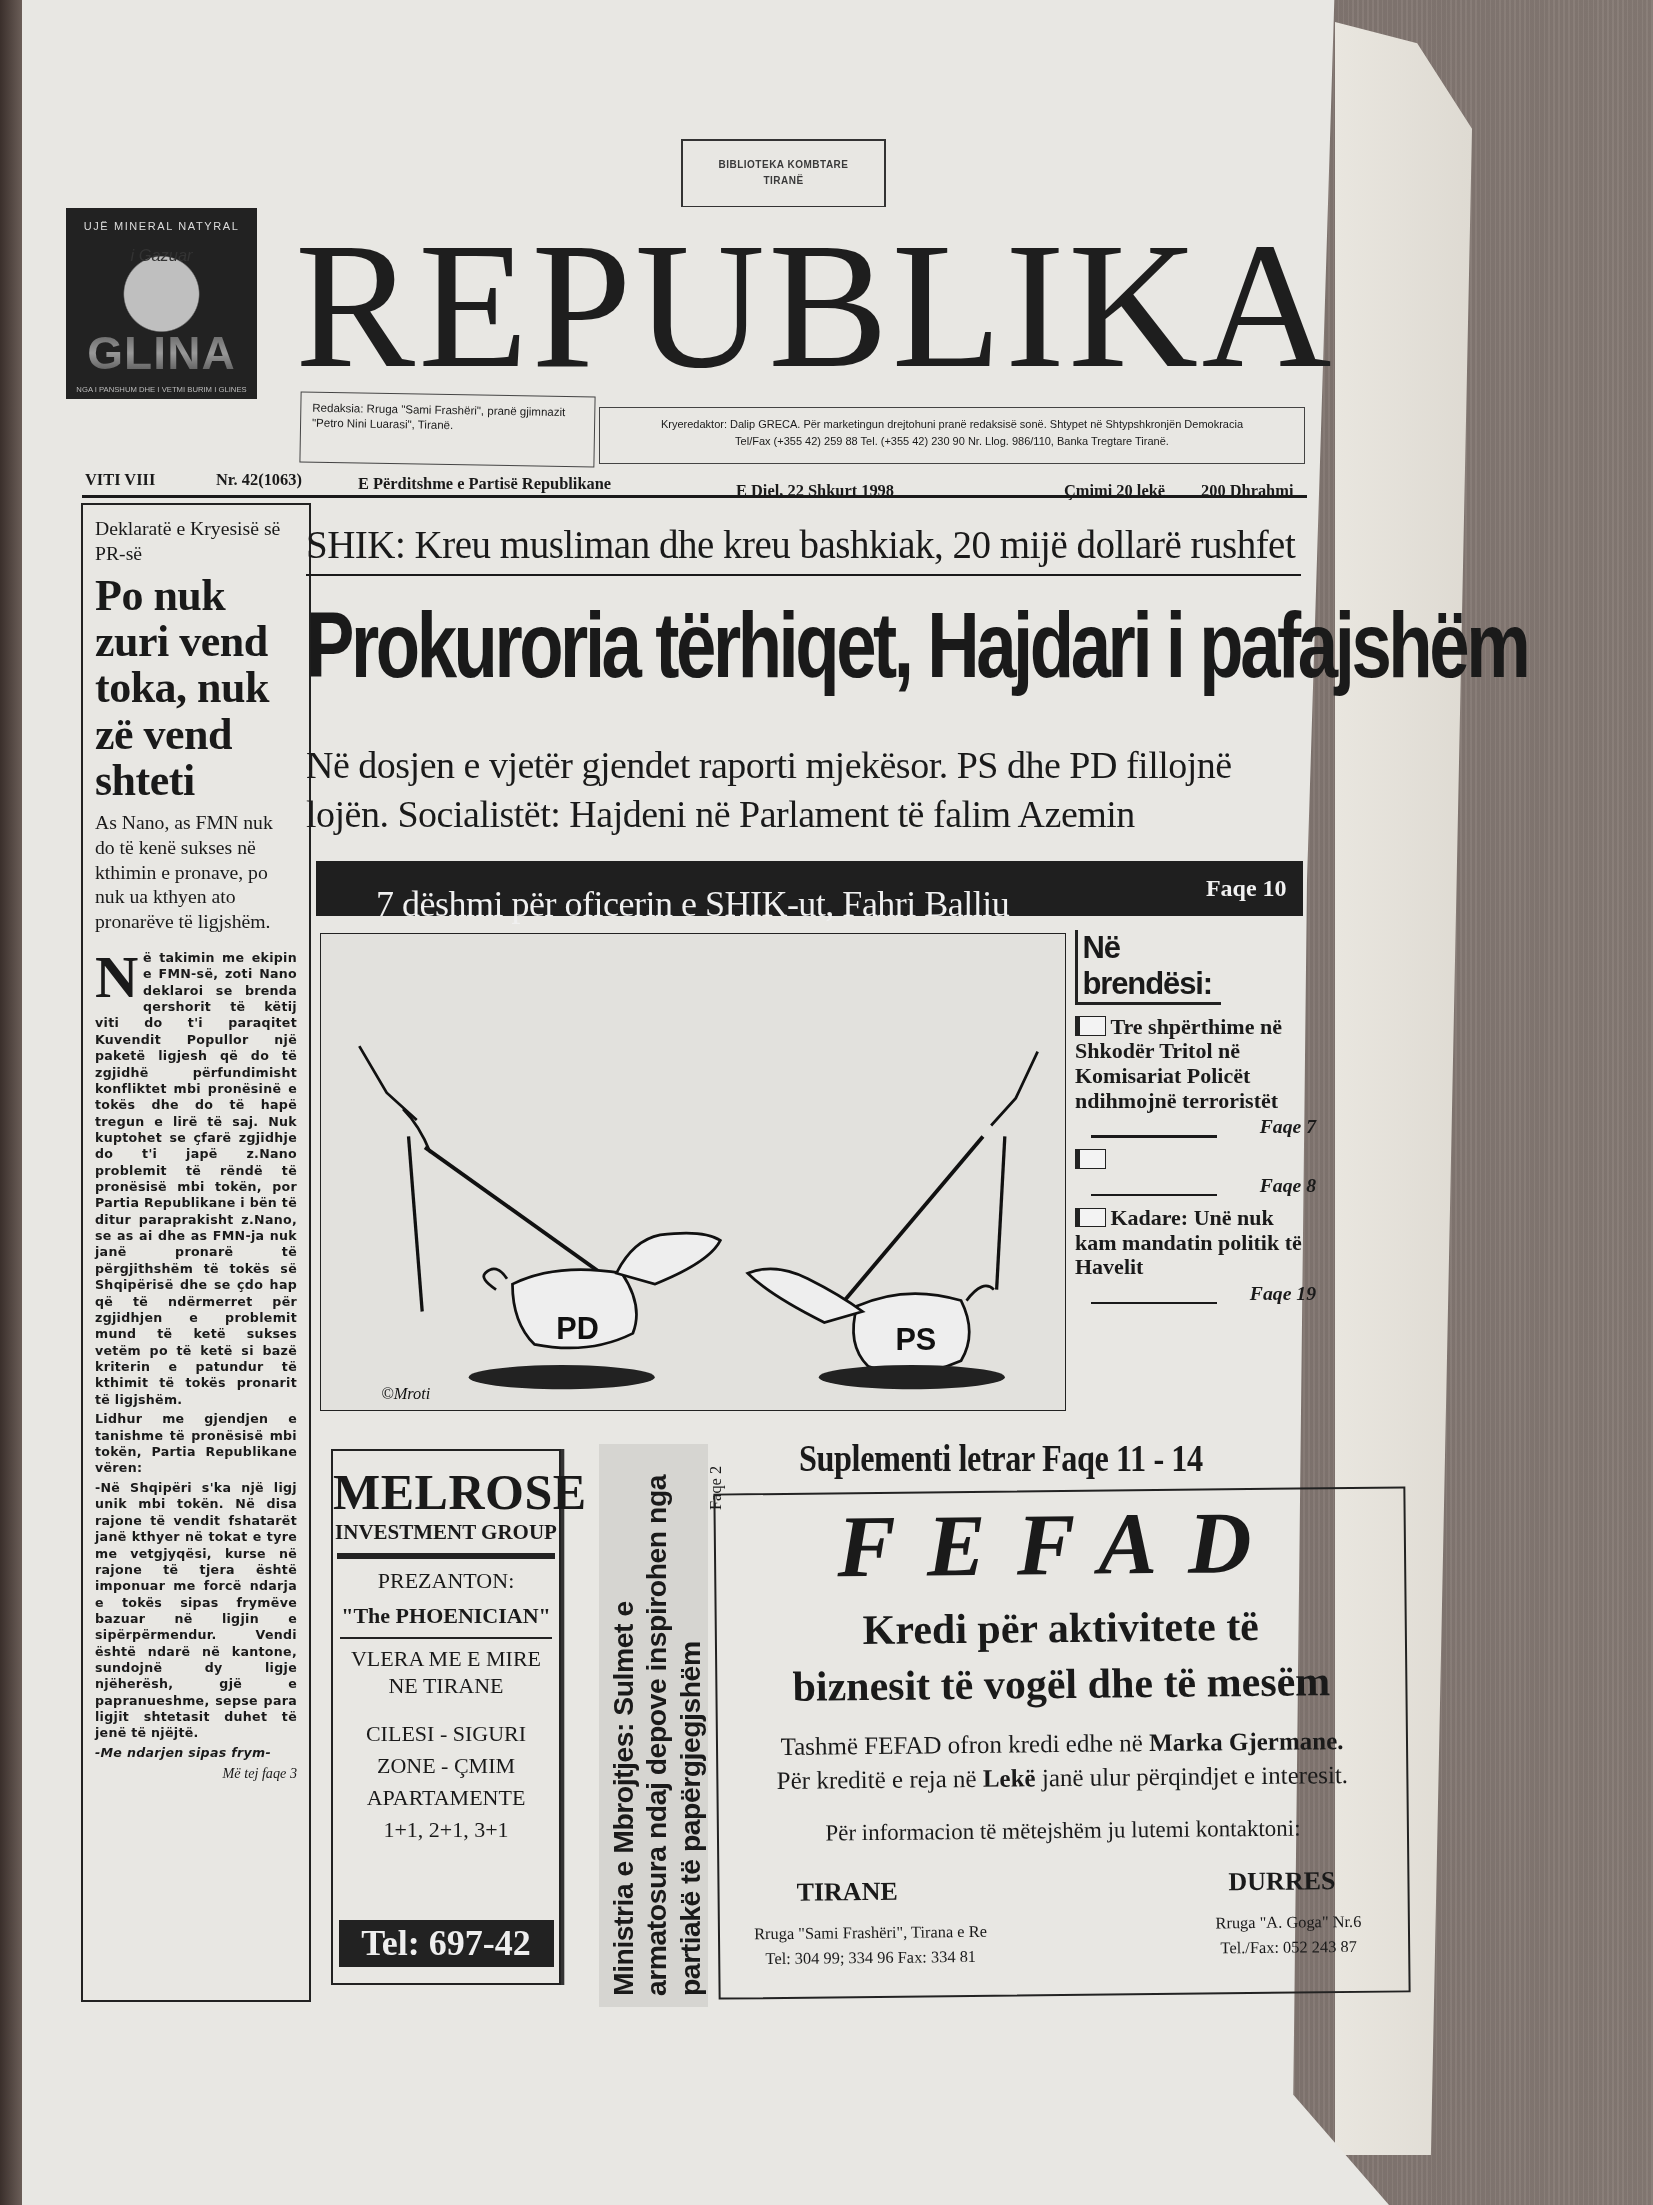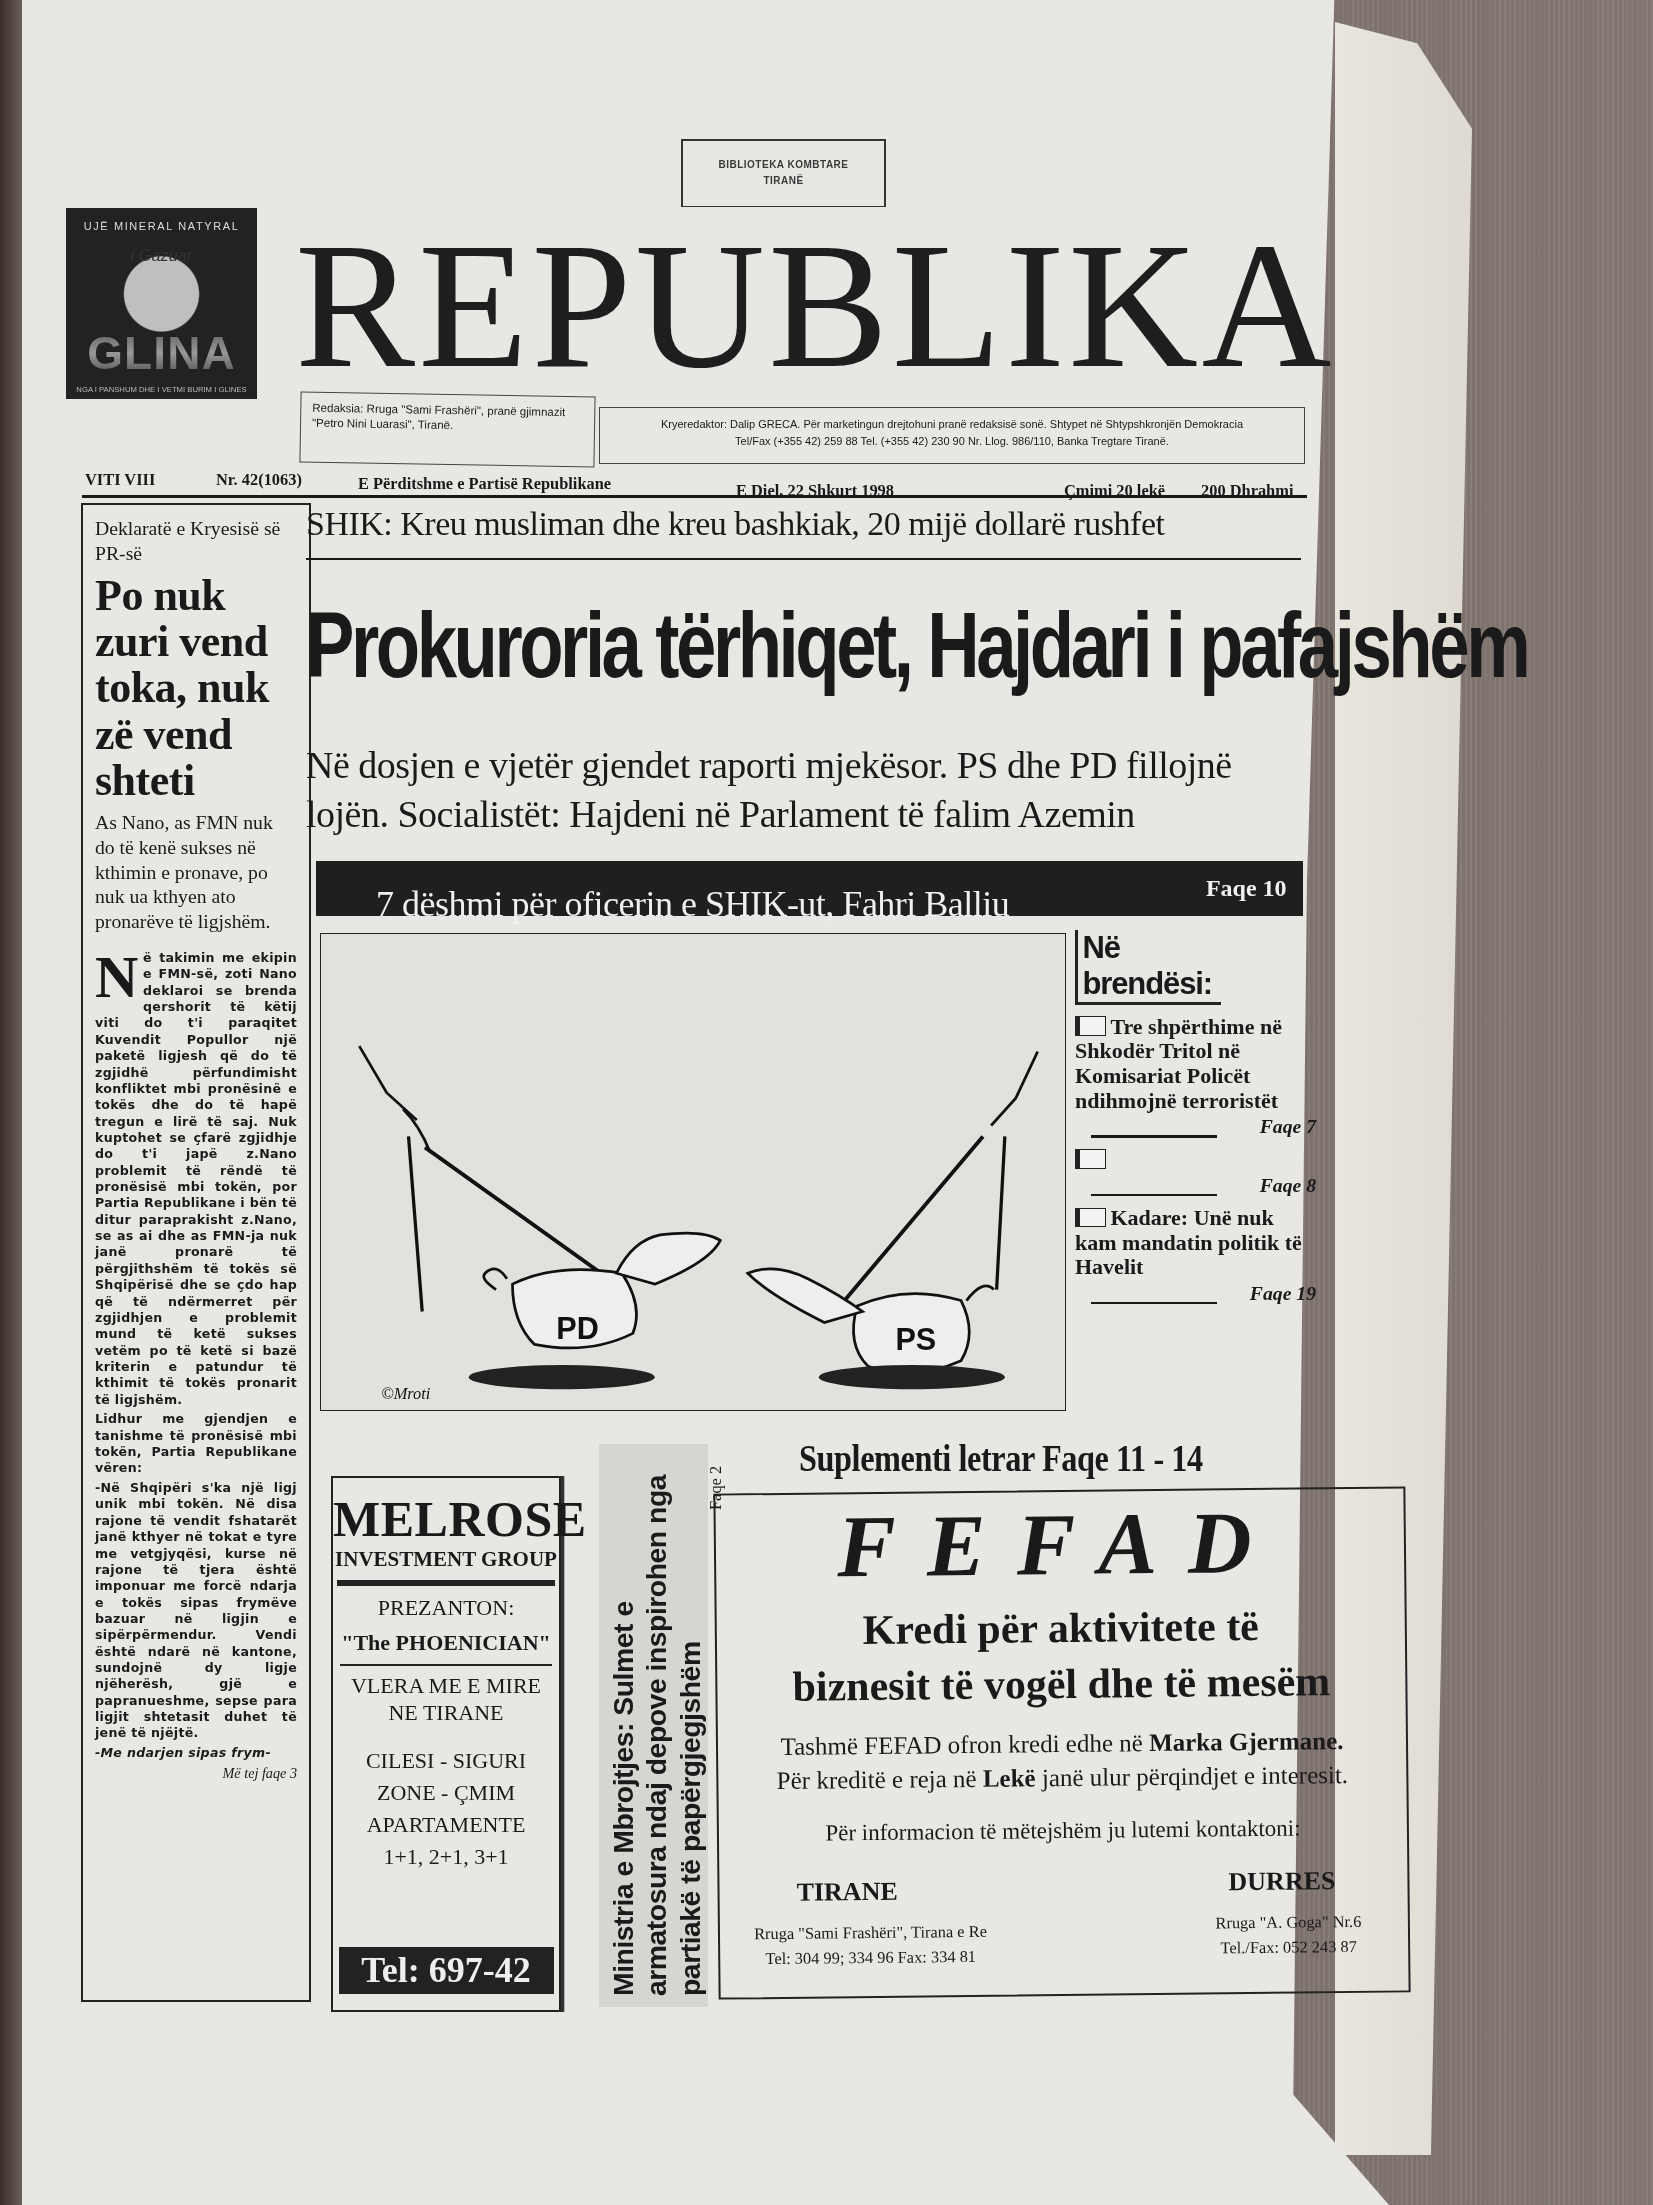--- a/index.html
+++ b/index.html
@@ -76,42 +76,42 @@
     padding:11px 12px;
   }
   .kicker { font-size:19.7px; line-height:1.25; }
   .lc-title { font-size:44px; font-weight:bold; line-height:1.05; margin-top:7.7px; letter-spacing:-0.5px;}
   .lc-deck { font-size:19.7px; line-height:1.25; margin-top:6.6px; }
   .lc-body { font-family:"DejaVu Sans", sans-serif; font-weight:bold; font-size:12.6px; line-height:1.3; margin-top:16.4px; text-align:justify; letter-spacing:0.3px;}
   .dropcap { float:left; font-family:"Liberation Serif", serif; font-size:60px; line-height:0.85; margin:2.2px 4.4px 0 0; font-weight:bold;}
   .lc-cont { text-align:right; font-style:italic; font-size:14.2px; font-family:"Liberation Serif", serif; }
 
   
-  .shik { left:306px; top:507px; width:995px; font-size:34px; line-height:1; border-bottom:2.7px solid #1a1a1a; padding-bottom:17px; white-space:nowrap; letter-spacing:-0.5px;}
+  .shik { left:306px; top:525px; width:995px; font-size:39px; line-height:1; border-bottom:2.7px solid #1a1a1a; padding-bottom:10px; white-space:nowrap; letter-spacing:-0.5px;}
   .lead { left:306px; top:599px; font-family:"Liberation Sans", sans-serif; font-weight:bold; font-size:93px; line-height:1; letter-spacing:-4.4px; transform:scaleX(0.78); transform-origin:left; white-space:nowrap; }
   .deck { left:306px; top:741px; width:1017px; font-size:38px; line-height:1.3; letter-spacing:-0.5px; }
   .blackbar { left:316px; top:861px; width:987px; height:55px; background:#1f1f1f; color:#f0f0f0; }
   .blackbar .t { position:absolute; left:60px; top:22px; font-size:36px; font-weight:normal; white-space:nowrap; letter-spacing:-0.5px;}
   .blackbar .p { position:absolute; right:16.4px; top:14.2px; font-size:24px; font-weight:bold; }
 
   
   .cartoon { left:320px; top:933px; width:744px; height:476px; border:1.6px solid #222; background:#e2e1dd; }
   .cartoon svg { width:100%; height:100%; }
 
   
   .inside { left:1075px; top:930px; width:241px; }
   .inside-title { font-family:"Liberation Sans", sans-serif; font-weight:bold; font-size:31px; border-left:3.3px solid #222; border-bottom:3.3px solid #222; padding-left:4.4px; width:139px; letter-spacing:-1.1px;}
   .inside-item { font-weight:bold; font-size:22px; line-height:1.12; margin-top:9.8px; }
   .chk { display:inline-block; width:25px; height:17.5px; border:1.6px solid #222; border-left-width:5.5px; margin-right:4.4px; vertical-align:-2.2px; background:#f3f3f3;}
   .faqe-row { display:flex; align-items:flex-end; justify-content:space-between; margin-top:2.2px; }
   .faqe-row .ln { width:126px; height:2.2px; background:#1a1a1a; margin-left:16.4px; }
   .faqe-row .pg { font-size:19.7px; font-weight:bold;font-style:italic; }
 
   
-  .melrose { left:331px; top:1449px; width:230px; height:536px; border:2.2px solid #222; box-sizing:border-box; text-align:center; padding-top:16.4px; box-shadow: 3.3px 0 0 #333; margin-top: 27px; }
+  .melrose { left:331px; top:1449px; width:230px; height:536px; border:2.2px solid #222; box-sizing:border-box; text-align:center; padding-top:16.4px; box-shadow: 3.3px 0 0 #333; }
   .mel-name { font-size:50px; font-weight:bold; letter-spacing:0.5px; line-height:1; }
   .mel-sub { font-size:21px; font-weight:bold; margin-top:2.2px; }
   .mel-rule { height:5.5px; background:#222; margin:8.8px 4.4px; }
   .mel-txt { font-size:22px; line-height:1.2; }
   .mel-thin { height:1.6px; background:#222; margin:7.7px 6.6px; }
   .mel-tel { position:absolute; left:5.5px; right:5.5px; bottom:16.4px; background:#222; color:#eee; font-size:36px; font-weight:bold; padding:2.2px 0;}
 
   
   .vstrip { left:599px; top:1444px; width:109px; height:563px; background:#d6d5d1; }
   .vstrip .txt {

